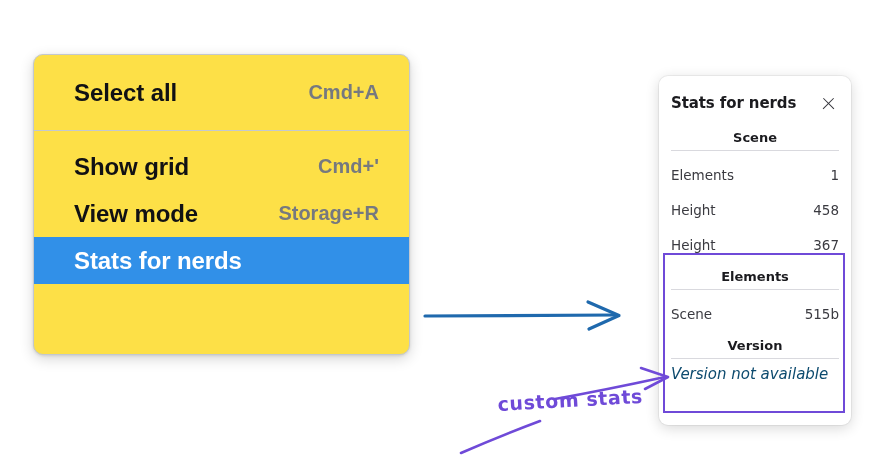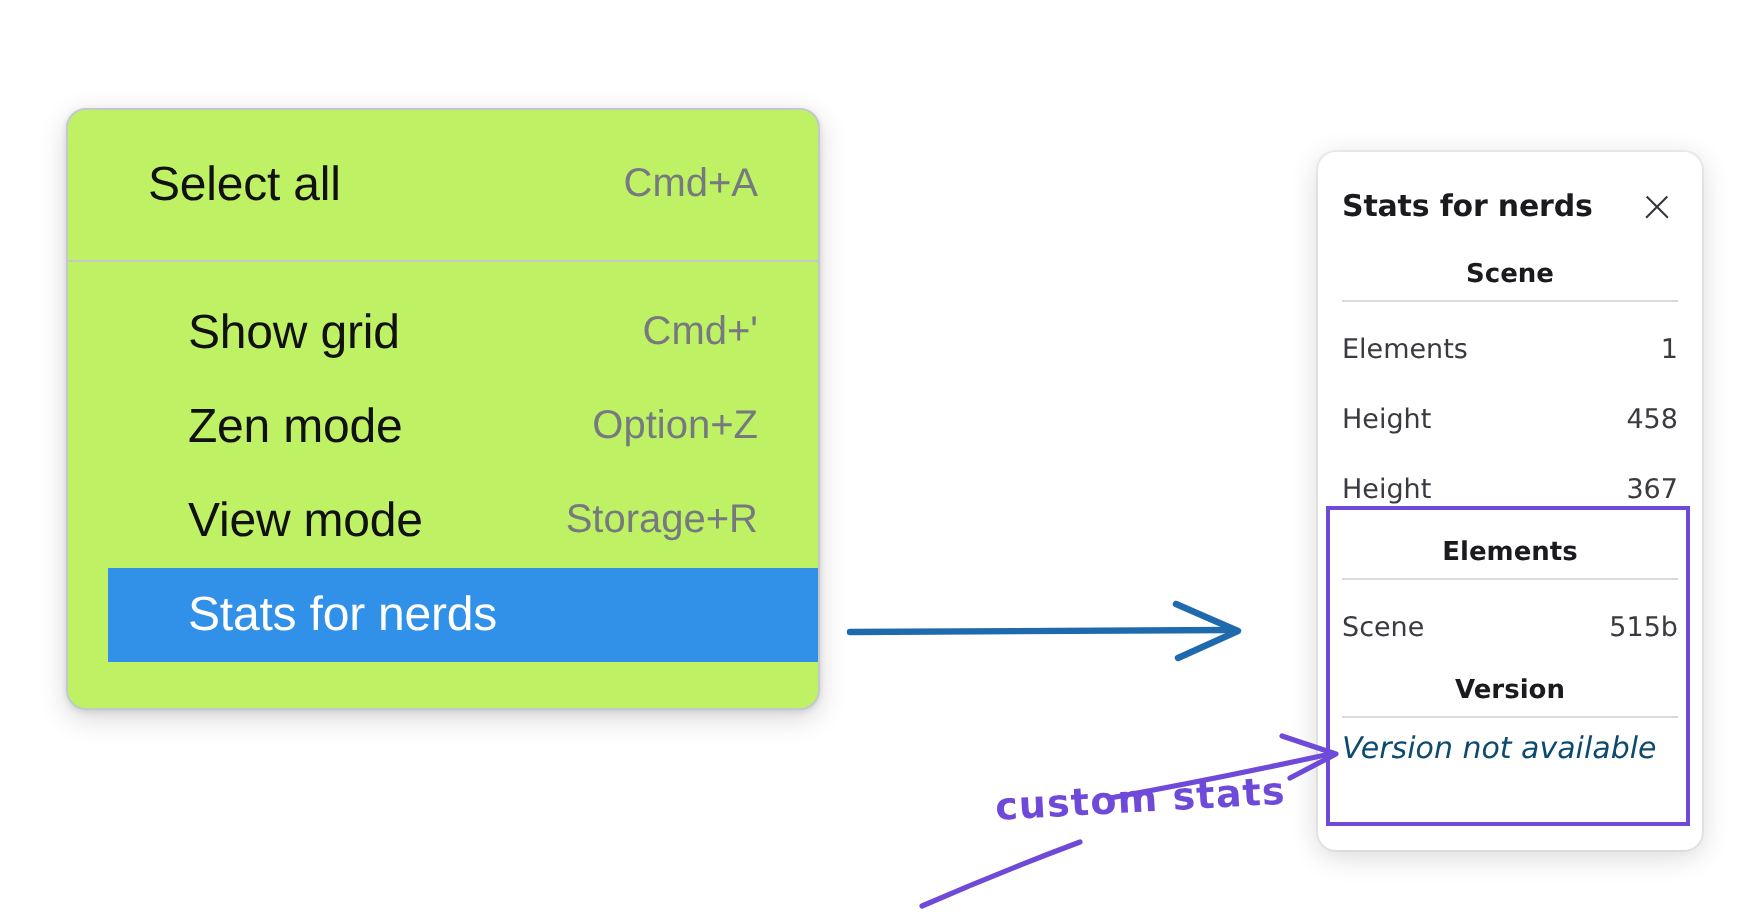--- a/index.html
+++ b/index.html
@@ -16,40 +16,40 @@
     -webkit-font-smoothing: antialiased;
   }
 
   
   #context-menu {
     position: absolute;
     left: 33px;
     top: 54px;
     width: 377px;
     height: 301px;
-    background: #bef264;
+    background: #fde047;
     border: 1px solid #c3c8cf;
     border-radius: 10px;
     box-shadow: 0 4px 14px rgba(0,0,0,0.16), 0 1px 3px rgba(0,0,0,0.10);
     box-sizing: border-box;
     overflow: hidden;
+    font-weight: bold;
   }
   .menu-group-top {
     padding-top: 14px;
     padding-bottom: 14px;
   }
   .menu-separator {
     height: 1px;
     background: #c3c8cf;
     width: 100%;
   }
   .menu-group-bottom {
     padding-top: 12px;
     padding-bottom: 0px;
-    margin-left: 20px;
   }
   .menu-tail {
     height: 22px;
   }
   .menu-item {
     display: flex;
     align-items: center;
     justify-content: space-between;
     height: 47px;
     padding: 0 30px 0 40px;
@@ -210,24 +210,20 @@
   </div>
 
   <div class="menu-separator"></div>
 
   <div class="menu-group-bottom">
     <div class="menu-item">
       <span class="mi-label">Show grid</span>
       <span class="mi-shortcut">Cmd+'</span>
     </div>
     <div class="menu-item">
-      <span class="mi-label">Zen mode</span>
-      <span class="mi-shortcut">Option+Z</span>
-    </div>
-    <div class="menu-item">
       <span class="mi-label">View mode</span>
       <span class="mi-shortcut">Storage+R</span>
     </div>
     <div class="menu-item selected">
       <span class="mi-label">Stats for nerds</span>
     </div>
     <div class="menu-tail"></div>
   </div>
 
 </div>

